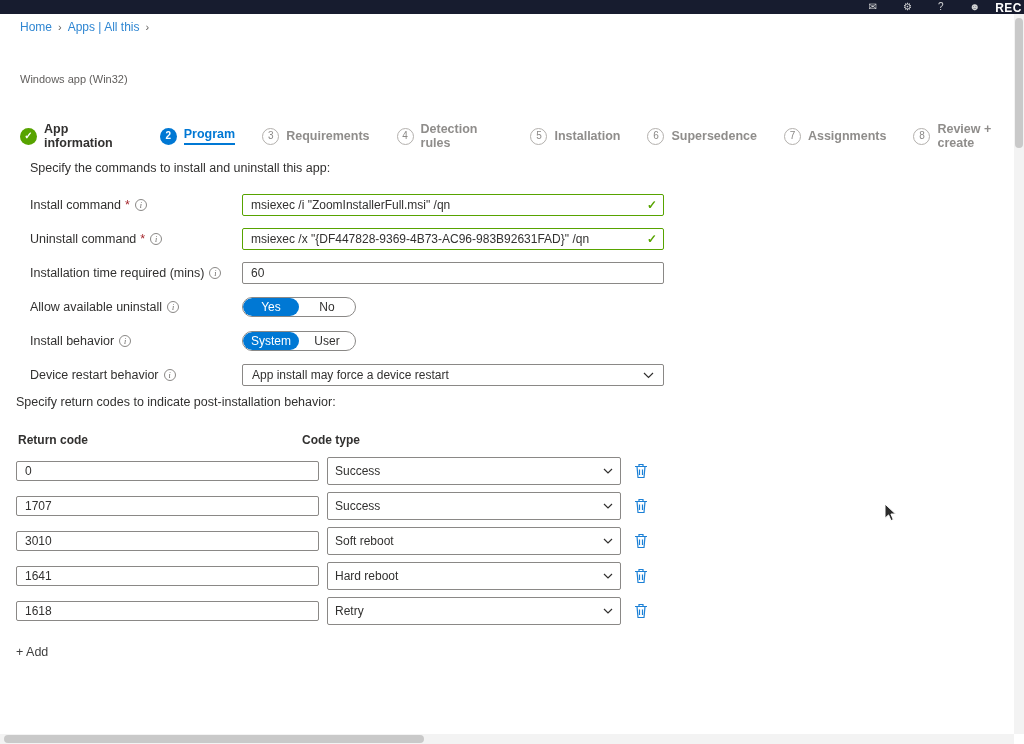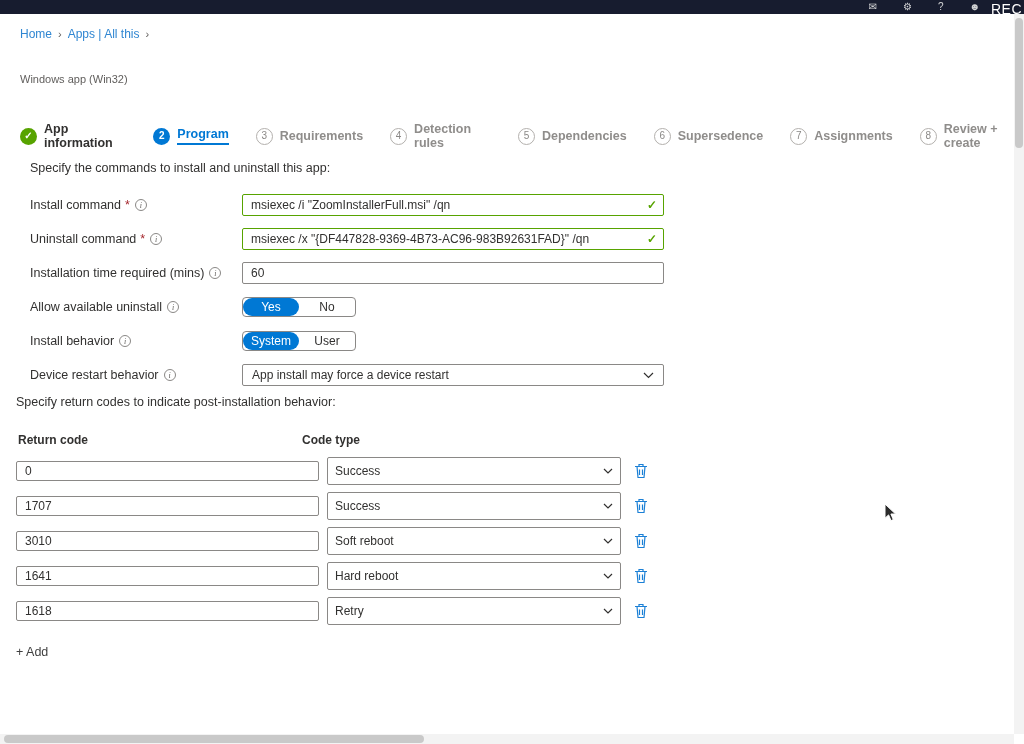--- a/index.html
+++ b/index.html
@@ -10,23 +10,23 @@
   }
   
   .topbar {
     position: absolute; top:0; left:0; width:100%; height:14px;
     background:#171c2f; color:#fff;
   }
   .topbar-icons {
     position:absolute; right:44px; top:1px; display:flex; gap:26px;
     font-size:10px; color:#e6e6e6; opacity:.9;
   }
-  .rec { position:absolute; right:2px; top:1px; font-size:14px; font-weight:400; letter-spacing:.5px; color:#fff; }
-  
-  .breadcrumb { position:absolute; top:27px; left:20px; font-size:12px; display:flex; gap:6px; align-items:center; }
+  .rec { position:absolute; right:2px; top:1px; font-size:12px; font-weight:700; letter-spacing:.5px; color:#fff; }
+  
+  .breadcrumb { position:absolute; top:20px; left:20px; font-size:12px; display:flex; gap:6px; align-items:center; }
   .crumb { color:#2f86d2; cursor:pointer; text-decoration:none; }
   .crumb-sep { color:#605e5c; font-size:11px; }
   
   .title-row { position:absolute; top:44px; left:20px; display:flex; align-items:flex-start; gap:24px; }
   .page-title { font-size:23px; font-weight:700; color:#1b1a19; }
   .more-dots { color:#605e5c; font-size:13px; letter-spacing:1px; margin-top:6px; cursor:pointer; }
   .subtitle { position:absolute; top:73px; left:20px; font-size:11px; color:#605e5c; }
   
   .steps { position:absolute; top:122px; left:20px; display:flex; gap:27px; align-items:center; }
   .step { display:flex; align-items:center; gap:7px; cursor:pointer; }
@@ -58,21 +58,21 @@
     width:100%; height:22px; border:1px solid #8a8886; border-radius:2px;
     font-size:12px; padding:0 24px 0 8px; font-family:"Liberation Sans", sans-serif; color:#323130;
     outline:none; background:#fff;
   }
   .input-wrap.valid .tinput { border-color:#57a300; }
   .tinput.plain { padding-right:8px; }
   .vcheck { position:absolute; right:7px; top:4px; color:#57a300; font-size:12px; font-weight:700; }
   
   .toggle {
     display:inline-flex; width:114px; height:20px; border:1px solid #8a8886;
-    border-radius:4px; overflow:hidden; background:#fff;
+    border-radius:10px; overflow:hidden; background:#fff;
   }
   .seg {
     flex:1; display:flex; align-items:center; justify-content:center;
     font-size:12px; color:#323130; cursor:pointer;
   }
   .seg.sel { background:#0078d4; color:#fff; border-radius:10px; font-weight:400; }
   
   .dropdown {
     width:422px; height:22px; border:1px solid #8a8886; border-radius:2px; background:#fff;
     display:flex; align-items:center; justify-content:space-between; padding:0 9px;
@@ -138,21 +138,21 @@
     <div class="step">
       <span class="circle todo">3</span>
       <span class="slabel todo">Requirements</span>
     </div>
     <div class="step">
       <span class="circle todo">4</span>
       <span class="slabel todo">Detection rules</span>
     </div>
     <div class="step">
       <span class="circle todo">5</span>
-      <span class="slabel todo">Dependencies</span>
+      <span class="slabel todo">Installation</span>
     </div>
     <div class="step">
       <span class="circle todo">6</span>
       <span class="slabel todo">Supersedence</span>
     </div>
     <div class="step">
       <span class="circle todo">7</span>
       <span class="slabel todo">Assignments</span>
     </div>
     <div class="step">

